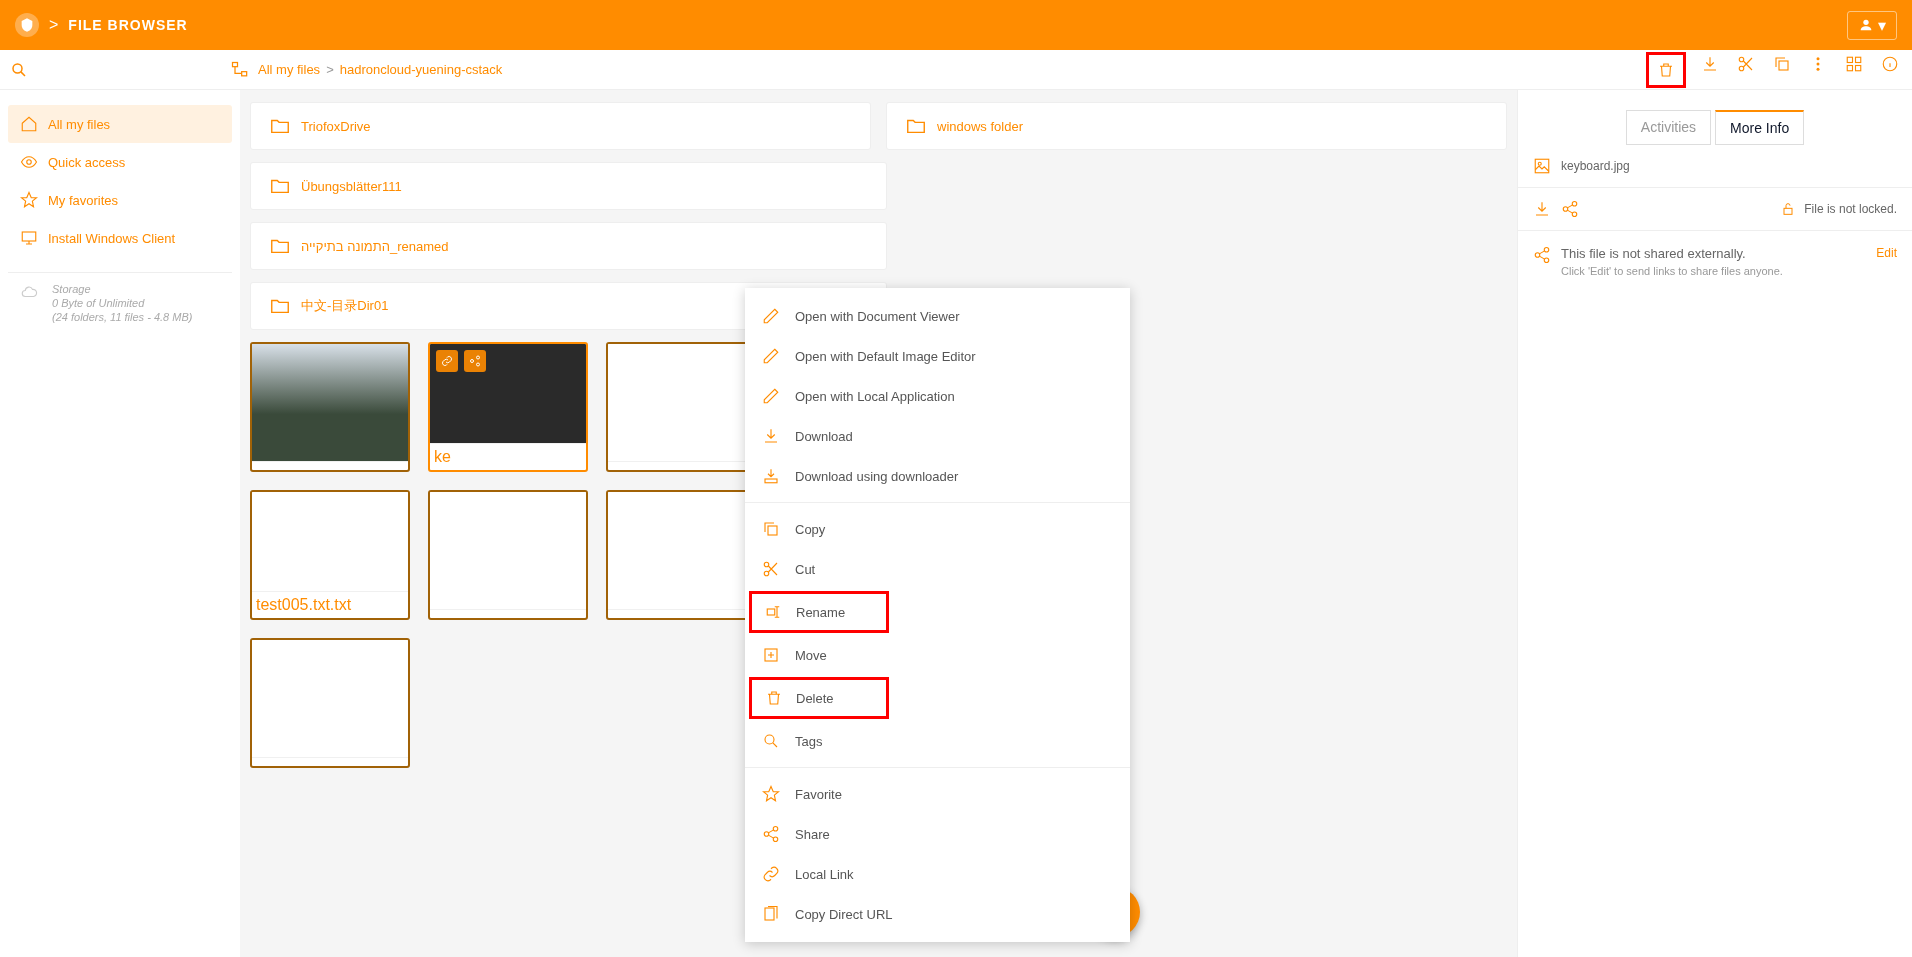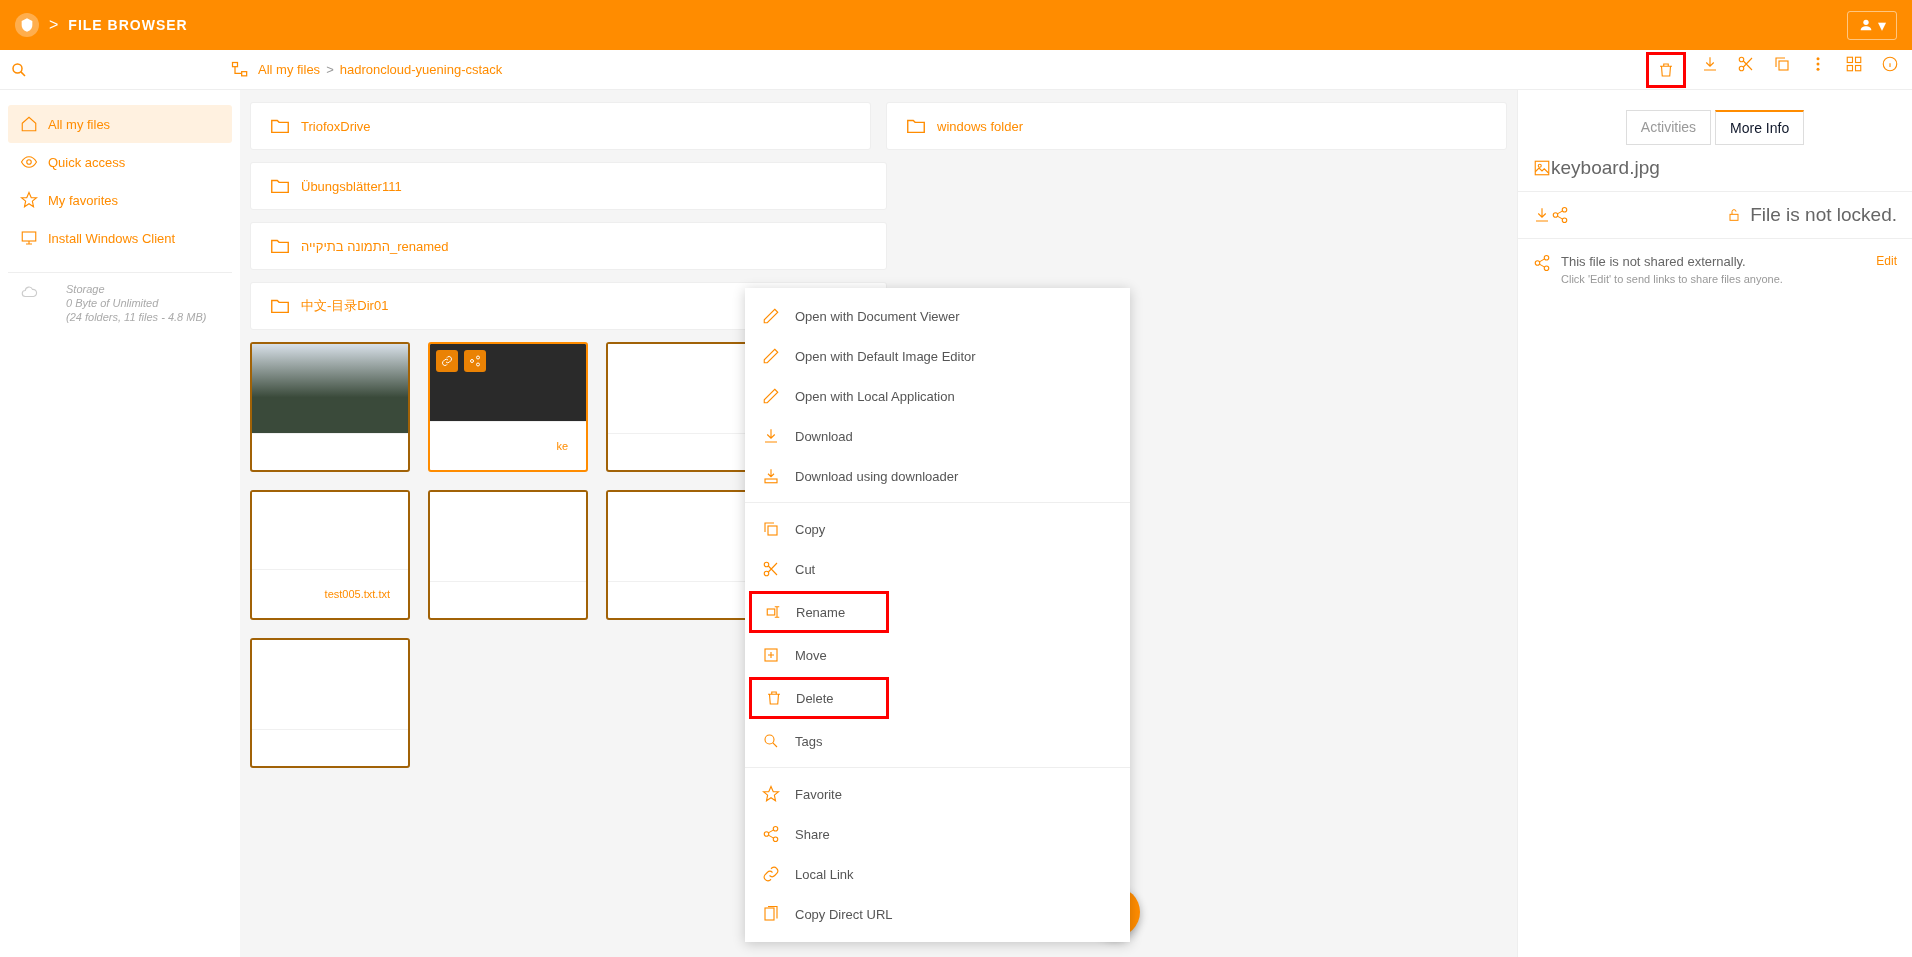--- a/index.html
+++ b/index.html
@@ -19,50 +19,50 @@
     .toolbar-right { display: flex; gap: 12px; }
     .toolbar-icon { width: 24px; height: 24px; display: flex; align-items: center; justify-content: center; color: #FF8C00; cursor: pointer; }
     .toolbar-icon.highlighted { border: 3px solid red; padding: 8px; width: 40px; height: 36px; }
     
     .main { display: flex; height: calc(100vh - 90px); }
     
     .sidebar { width: 240px; background: white; padding: 15px 8px; }
     .sidebar-item { display: flex; align-items: center; gap: 10px; padding: 10px 12px; color: #FF8C00; font-size: 13px; cursor: pointer; border-radius: 3px; }
     .sidebar-item.active { background: #FFF1E0; }
     .sidebar-divider { border-top: 1px solid #eee; margin: 15px 0 10px; }
-    .storage-info { display: flex; gap: 28px; padding: 0 12px; color: #aaa; font-size: 11px; }
+    .storage-info { display: flex; gap: 14px; padding: 0 12px; color: #aaa; font-size: 11px; }
     .storage-text { display: flex; flex-direction: column; gap: 2px; font-style: italic; }
     
     .content { flex: 1; padding: 0 10px; overflow-y: auto; position: relative; }
     .folder-row { display: flex; gap: 15px; margin-bottom: 12px; }
     .folder-card { flex: 1; background: white; border: 1px solid #eee; border-radius: 3px; padding: 12px 15px; display: flex; align-items: center; gap: 7px; cursor: pointer; }
     .folder-icon { width: 28px; height: 22px; }
     .folder-name { color: #FF8C00; font-size: 13px; }
     
     .file-grid { display: grid; grid-template-columns: repeat(5, 160px); gap: 18px; }
     .file-card { background: white; border: 2px solid #a16207; border-radius: 3px; width: 160px; height: 130px; display: flex; flex-direction: column; cursor: pointer; overflow: hidden; }
     .file-card.selected { border: 2px solid #FF8C00; }
     .file-thumb { flex: 1; background: #fff; display: flex; align-items: center; justify-content: center; font-size: 9px; color: #666; overflow: hidden; position: relative; }
     .file-thumb.photo1 { background: linear-gradient(180deg, #d8e0e8 0%, #3a4a3a 60%); }
     .file-thumb.keyboard { background: #2a2a2a; }
-    .file-label { padding: 18px; text-align: right; color: #FF8C00; font-size: 11px; border-top: 1px solid #f0f0f0; }
+    .file-label { padding: 4px; text-align: left; color: #FF8C00; font-size: 16px; border-top: 1px solid #f0f0f0; }
     .file-actions { position: absolute; top: 6px; left: 6px; display: flex; gap: 6px; }
     .file-action-btn { width: 22px; height: 22px; background: rgba(255,140,0,0.9); border-radius: 3px; display: flex; align-items: center; justify-content: center; color: white; }
     
     .context-menu { position: absolute; top: 198px; left: 505px; width: 385px; background: white; box-shadow: 0 2px 12px rgba(0,0,0,0.2); z-index: 100; padding: 8px 0; }
     .menu-item { display: flex; align-items: center; gap: 14px; padding: 10px 16px; font-size: 13px; color: #555; cursor: pointer; }
     .menu-icon { width: 20px; height: 20px; color: #FF8C00; display: flex; align-items: center; justify-content: center; }
     .menu-divider { border-top: 1px solid #eee; margin: 6px 0; }
     .menu-item.highlighted { border: 3px solid red; margin: 2px 4px; padding: 8px 12px; width: 140px; gap: 12px; }
     
     .info-panel { width: 395px; background: white; border-left: 1px solid #eee; padding: 0; }
     .info-tabs { display: flex; justify-content: center; padding: 20px 10px 0; gap: 4px; }
     .info-tab { padding: 8px 14px; border: 1px solid #ddd; font-size: 14px; color: #999; cursor: pointer; background: white; }
     .info-tab.active { color: #0f172a; border-top: 2px solid #FF8C00; }
-    .info-row { display: flex; align-items: center; padding: 12px 15px; font-size: 19px; color: #666; }
+    .info-row { display: flex; align-items: center; gap: 10px; padding: 12px 15px; font-size: 12px; color: #666; }
     .info-row.bordered { border-bottom: 1px solid #eee; }
     .info-icon { color: #FF8C00; }
     .info-share-row { padding: 15px; display: flex; justify-content: space-between; align-items: flex-start; }
     .info-share-text { font-size: 13px; color: #666; }
     .info-share-sub { font-size: 11px; color: #999; margin-top: 4px; }
     .info-edit { color: #FF8C00; font-size: 12px; cursor: pointer; }
     
     .fab { position: fixed; bottom: 20px; left: 1090px; width: 50px; height: 50px; background: #FF8C00; border-radius: 50%; display: flex; align-items: center; justify-content: center; color: white; font-size: 28px; box-shadow: 0 3px 8px rgba(0,0,0,0.3); cursor: pointer; }
     
     svg { display: block; }

